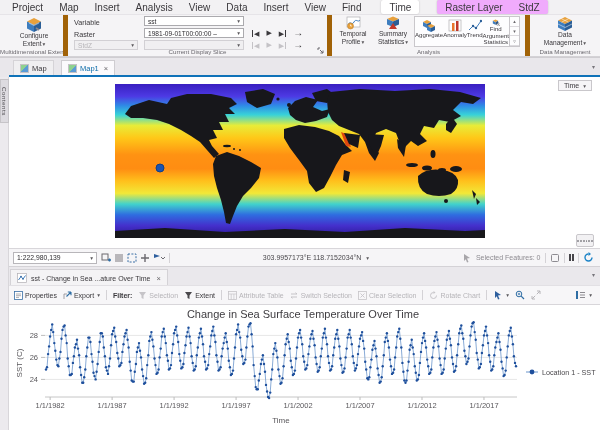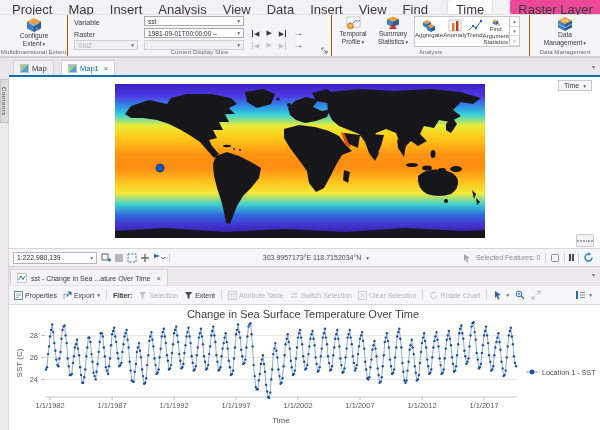--- a/index.html
+++ b/index.html
@@ -5,28 +5,28 @@
   html,body{margin:0;padding:0}
   body{width:600px;height:430px;overflow:hidden;position:relative;background:#fff;
        font-family:"Liberation Sans",sans-serif;color:#333;font-size:8px;-webkit-font-smoothing:antialiased}
   .abs{position:absolute}
   svg{display:block}
   svg text{font-family:"Liberation Sans",sans-serif}
 
   
   #rtabs{position:absolute;left:0;top:0;width:600px;height:15px;background:#f2f1f3;
          display:flex;align-items:stretch;padding-left:4px;box-sizing:border-box;border-bottom:1px solid #e6e4e8}
-  .rtab{padding:2px 8px 1px;font-size:13px;color:#3a383c;white-space:nowrap}
+  .rtab{padding:2px 8px 1px;font-size:10px;color:#3a383c;white-space:nowrap}
   .ctxsingle{background:#fff;border-radius:2px;margin-left:12px;box-shadow:0 0 2px rgba(0,0,0,.22)}
-  .ctxg{display:flex;background:#ec4899;border-radius:2px;margin-left:18px;box-shadow:0 0 2px rgba(0,0,0,.22)}
+  .ctxg{display:flex;background:#f0abfc;border-radius:2px;margin-left:18px;box-shadow:0 0 2px rgba(0,0,0,.22)}
   .ctxg .rtab.active{font-weight:bold;color:#141216;border-bottom:2px solid #0f72b8;padding-bottom:0}
 
   
   #rbody{position:absolute;left:0;top:15px;width:600px;height:42px;background:#f5f4f6;border-bottom:1px solid #d4d2d6;box-sizing:border-box}
-  .rgroup{position:absolute;top:0;height:41px;border-right:1px solid #a16207;box-sizing:border-box}
+  .rgroup{position:absolute;top:0;height:41px;border-right:5px solid #a16207;box-sizing:border-box}
   .glabel{position:absolute;bottom:1px;left:0;right:0;text-align:center;font-size:6.2px;color:#6b696f;white-space:nowrap;overflow:hidden}
   .vbtn{position:absolute;display:flex;flex-direction:column;align-items:center;font-size:6.6px;
         color:#3a383c;text-align:center;line-height:1.18;cursor:default}
   .car{font-size:5.5px;color:#5a585c;margin-left:1px}
   .lbl{position:absolute;font-size:7.2px;color:#3a383c}
   .combo{position:absolute;background:#fff;border:1px solid #abaaae;height:10px;display:flex;align-items:center;
          justify-content:space-between;padding:0 3px;font-size:6.6px;color:#2e2c30;box-sizing:border-box;white-space:nowrap;overflow:hidden}
   .combo.dis{background:#f0eff1;color:#b6b4b8;border-color:#d2d0d4}
   .media{position:absolute;display:flex;align-items:center;gap:7px;height:10px;font-size:7px;color:#3b393d}
   .media.dis{color:#c4c2c6}

